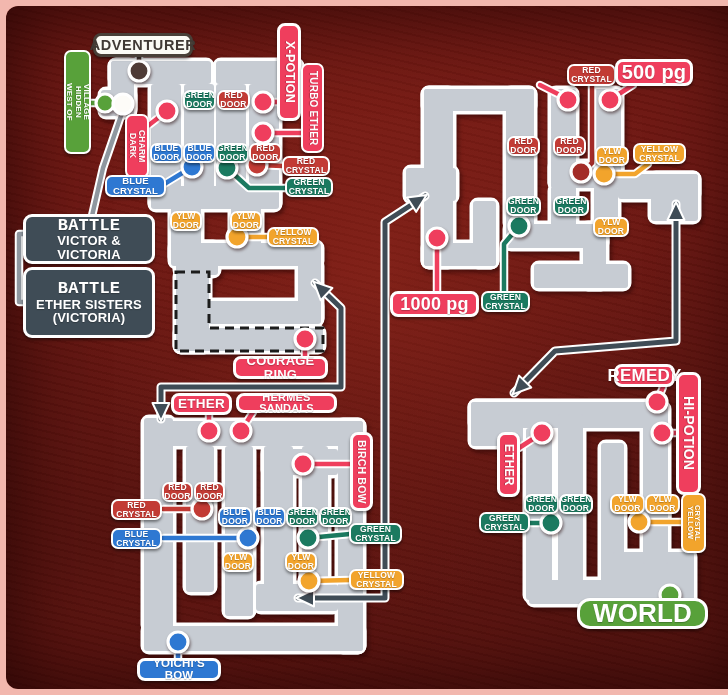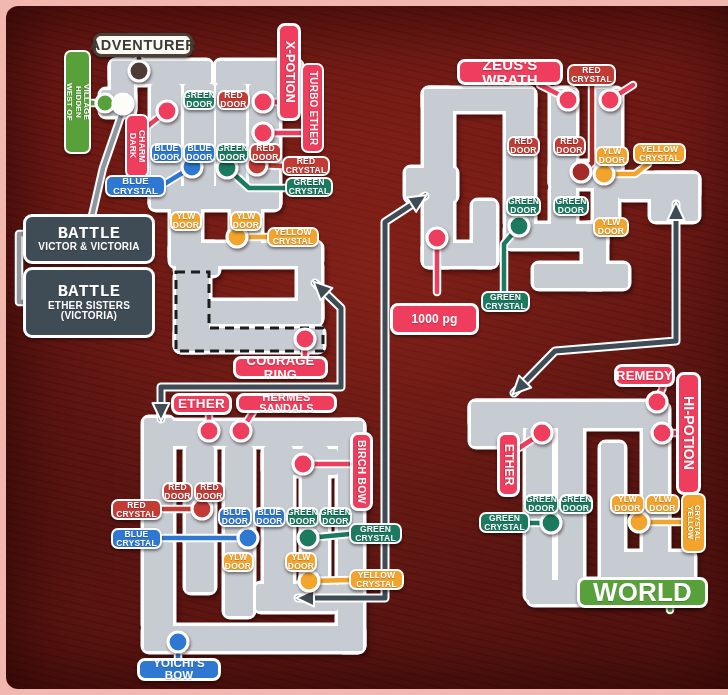--- a/index.html
+++ b/index.html
@@ -17,21 +17,21 @@
   #labels{position:absolute;left:0;top:0;width:100%;height:100%;}
   .pill{position:absolute;box-sizing:border-box;border:3px solid #fff;border-radius:8px;
         color:#fff;font-weight:bold;display:flex;align-items:center;justify-content:center;
         text-align:center;box-shadow:0 2px 3px rgba(0,0,0,.45);text-shadow:0 1px 1px rgba(0,0,0,.25);
         line-height:1.02;letter-spacing:.2px;}
   .pill.small{border-width:2.5px;border-radius:7px;}
   .pill span{white-space:pre-line;display:block;}
   .pill.vert span{writing-mode:vertical-lr;text-orientation:sideways;line-height:1.05;}
   .pill .t1{display:block;font-family:Liberation Mono, monospace;}
   .pill .t2{display:block;font-size:12px;line-height:1.05;}
-  .battle .t2{font-size:10px;}
+  .battle .t2{font-size:13px;}
 </style>
 </head>
 <body>
 
 <div class="stage">
   <div class="map">
     <svg id="maze-svg" width="728" height="695" viewBox="0 0 728 695">
         <g style="filter: drop-shadow(rgba(30, 0, 0, 0.5) 2px 3px 2px);">
           <rect x="95" y="84" width="33" height="26" rx="5" fill="#fff" stroke="#fff" stroke-width="7" stroke-linejoin="round"></rect>
           <rect x="105" y="55" width="100" height="23" rx="5" fill="#fff" stroke="#fff" stroke-width="7" stroke-linejoin="round"></rect>
@@ -453,26 +453,26 @@
           <span>YLW
 DOOR</span>
         </div>
         <div class="pill small" style="left: 343px; top: 563px; width: 55px; height: 21px; font-size: 8.5px; background: rgb(242, 164, 44);">
           <span>YELLOW
 CRYSTAL</span>
         </div>
         <div class="pill" style="left: 131px; top: 652px; width: 84px; height: 23px; font-size: 11.5px; background: rgb(46, 120, 210);">
           <span>YOICHI'S BOW</span>
         </div>
-        <div class="pill" style="left: 451px; top: 53px; width: 106px; height: 26px; font-size: 15px; background: rgb(239, 62, 93);">
-          <span>ZEUS'S WRATH</span>
-        </div>
         <div class="pill small" style="left: 561px; top: 58px; width: 49px; height: 22px; font-size: 8.5px; background: rgb(194, 59, 53);">
           <span>RED
 CRYSTAL</span>
+        </div>
+        <div class="pill" style="left: 609px; top: 53px; width: 78px; height: 27px; font-size: 20px; background: rgb(239, 62, 93);">
+          <span>500 pg</span>
         </div>
         <div class="pill small" style="left: 501px; top: 130px; width: 33px; height: 20px; font-size: 8.5px; background: rgb(194, 59, 53);">
           <span>RED
 DOOR</span>
         </div>
         <div class="pill small" style="left: 547px; top: 130px; width: 33px; height: 20px; font-size: 8.5px; background: rgb(194, 59, 53);">
           <span>RED
 DOOR</span>
         </div>
         <div class="pill small" style="left: 589px; top: 140px; width: 34px; height: 20px; font-size: 8.5px; background: rgb(242, 164, 44);">
@@ -488,28 +488,28 @@
 DOOR</span>
         </div>
         <div class="pill small" style="left: 547px; top: 190px; width: 36px; height: 20px; font-size: 8.5px; background: rgb(27, 122, 96);">
           <span>GREEN
 DOOR</span>
         </div>
         <div class="pill small" style="left: 587px; top: 211px; width: 36px; height: 20px; font-size: 8.5px; background: rgb(242, 164, 44);">
           <span>YLW
 DOOR</span>
         </div>
-        <div class="pill" style="left: 384px; top: 285px; width: 89px; height: 32px; font-size: 12px; background: rgb(239, 62, 93); margin-top: 12px;">
+        <div class="pill" style="left: 384px; top: 285px; width: 89px; height: 26px; font-size: 18px; background: rgb(239, 62, 93);">
           <span>1000 pg</span>
         </div>
         <div class="pill small" style="left: 475px; top: 285px; width: 49px; height: 21px; font-size: 8.5px; background: rgb(27, 122, 96);">
           <span>GREEN
 CRYSTAL</span>
         </div>
-        <div class="pill" style="left: 608px; top: 358px; width: 61px; height: 23px; font-size: 13px; background: rgb(239, 62, 93);">
+        <div class="pill" style="left: 608px; top: 358px; width: 61px; height: 23px; font-size: 17px; background: rgb(239, 62, 93);">
           <span>REMEDY</span>
         </div>
         <div class="pill vert" style="left: 670px; top: 366px; width: 25px; height: 123px; font-size: 14px; background: rgb(239, 62, 93);">
           <span>HI-POTION</span>
         </div>
         <div class="pill vert" style="left: 491px; top: 426px; width: 23px; height: 65px; font-size: 12px; background: rgb(239, 62, 93);">
           <span>ETHER</span>
         </div>
         <div class="pill small" style="left: 518px; top: 488px; width: 35px; height: 20px; font-size: 8.5px; background: rgb(27, 122, 96);">
           <span>GREEN
@@ -528,18 +528,18 @@
 DOOR</span>
         </div>
         <div class="pill small" style="left: 473px; top: 506px; width: 51px; height: 21px; font-size: 8.5px; background: rgb(27, 122, 96);">
           <span>GREEN
 CRYSTAL</span>
         </div>
         <div class="pill small vert" style="left: 675px; top: 487px; width: 25px; height: 60px; font-size: 7.5px; background: rgb(242, 164, 44);">
           <span>YELLOW
 CRYSTAL</span>
         </div>
-        <div class="pill" style="left: 571px; top: 571px; width: 131px; height: 31px; font-size: 26px; background: rgb(88, 161, 58);">
+        <div class="pill" style="left: 571px; top: 592px; width: 131px; height: 31px; font-size: 26px; background: rgb(88, 161, 58); border-radius: 13px;">
           <span>WORLD</span>
         </div>
       </div>
   </div>
 </div>
 
 </body></html>

